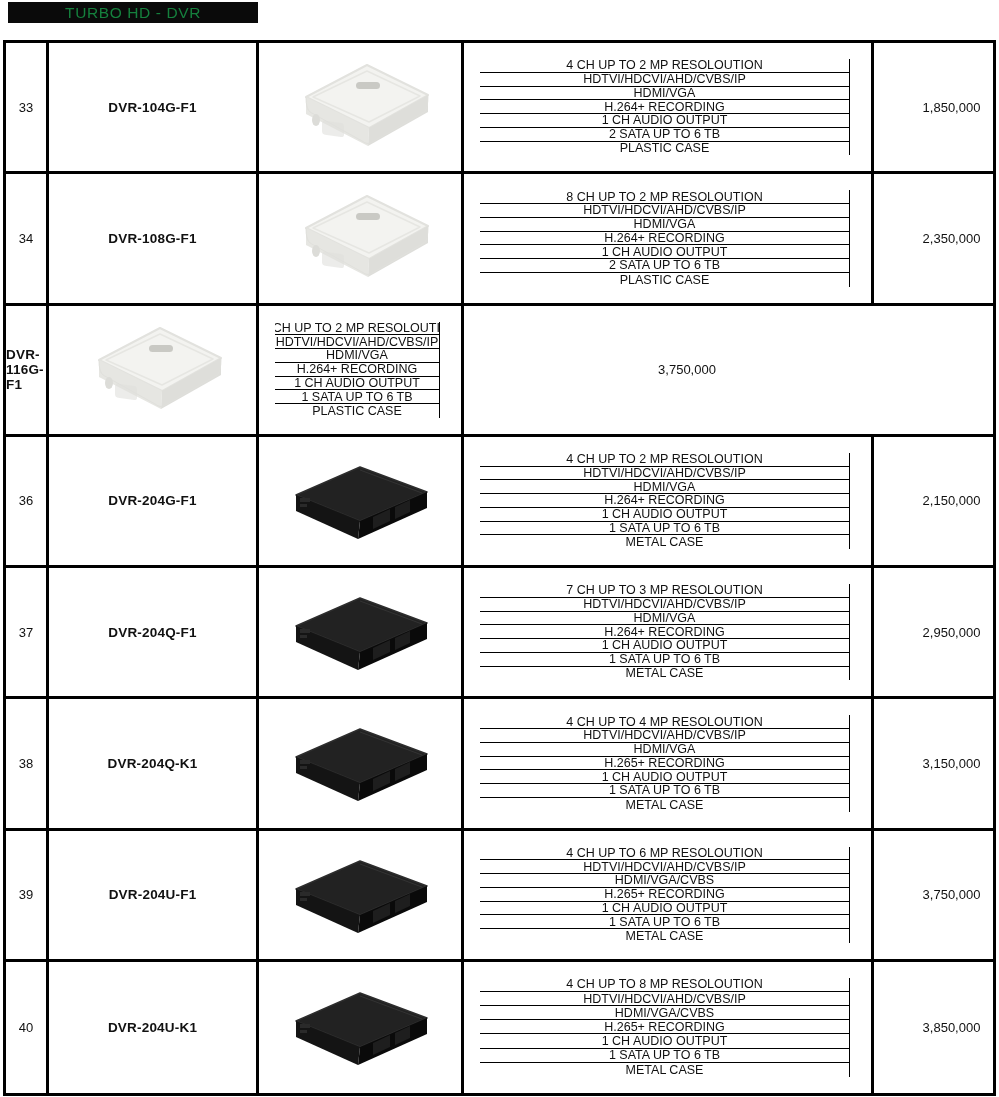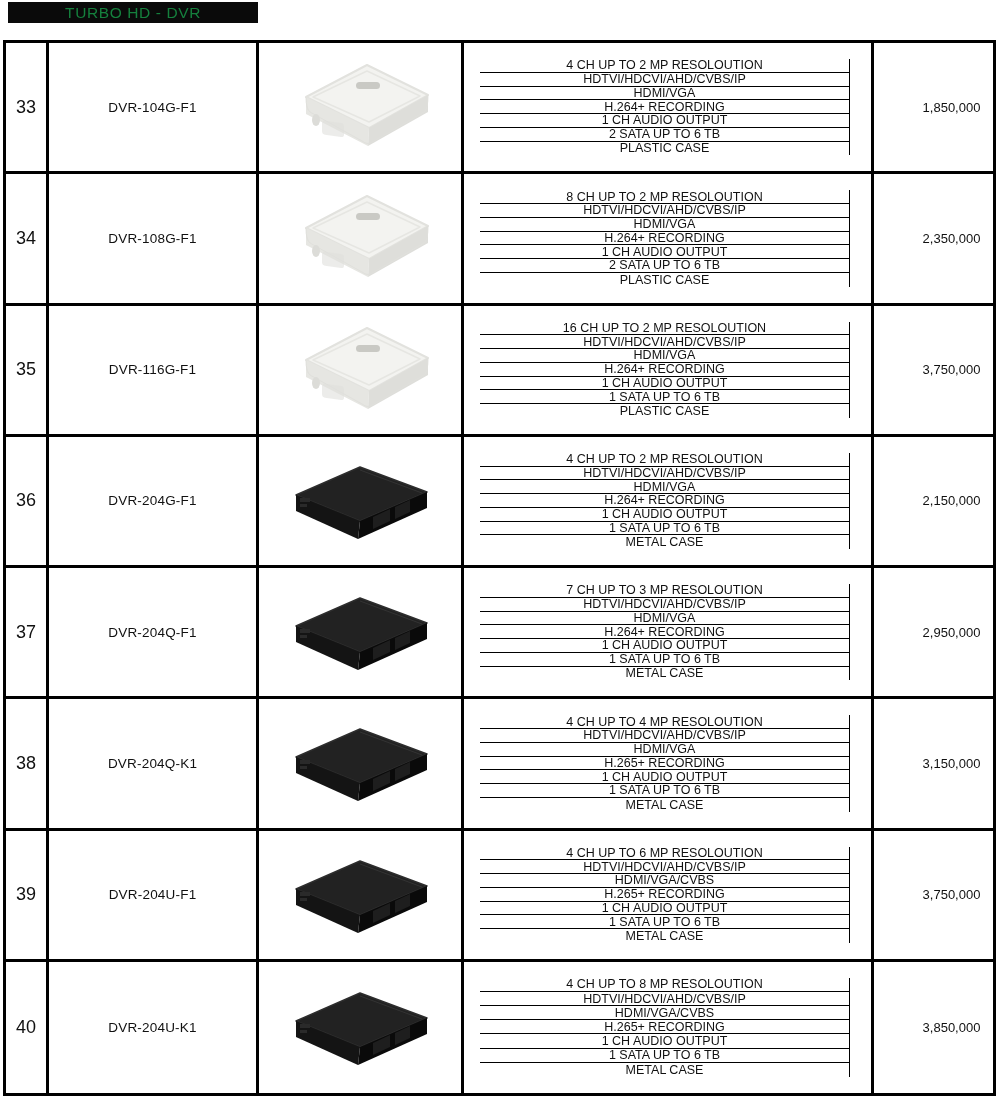--- a/index.html
+++ b/index.html
@@ -55,22 +55,22 @@
   .cell {
     box-sizing: border-box;
     border-right: 3px solid #000000;
     display: flex;
     align-items: center;
     justify-content: center;
     min-height: 0;
     overflow: hidden;
   }
   .cell:last-child { border-right: none; }
-  .col-num { font-size: 18px; }
-  .col-model { font-size: 13.5px; font-weight: normal; letter-spacing: 0.2px; }
+  .col-num { font-size: 13px; }
+  .col-model { font-size: 13.5px; font-weight: bold; letter-spacing: 0.2px; }
   .col-image { padding: 2px; }
   .col-specs {
     display: block;
     padding: 16px;
   }
   .spec-box {
     height: 100%;
     margin-right: 5px;
     border-right: 1px solid #000000;
     box-sizing: border-box;
@@ -151,21 +151,20 @@
             <div class="spec-line">H.264+ RECORDING</div>
             <div class="spec-line">1 CH AUDIO OUTPUT</div>
             <div class="spec-line">2 SATA UP TO 6 TB</div>
             <div class="spec-line">PLASTIC CASE</div>
           </div>
     </div>
     <div class="cell col-price">2,350,000</div>
   </div>
 
   <div class="row">
-    <div class="cell col-num">35</div>
     <div class="cell col-model">DVR-116G-F1</div>
     <div class="cell col-image">
   <svg width="180" height="112" viewBox="0 0 180 112">
     <polygon points="97,14 158,44 99,77 36,46" fill="#f3f3f0" stroke="#e2e2de" stroke-width="2" stroke-linejoin="round"></polygon>
     <polygon points="97,20 150,45 99,71 43,46" fill="none" stroke="#e6e6e2" stroke-width="1.5" stroke-linejoin="round"></polygon>
     <polygon points="36,46 36,63 98,95 99,77" fill="#e6e6e2"></polygon>
     <polygon points="99,77 98,95 158,61 158,44" fill="#dededa"></polygon>
     <path d="M36,46 Q36,58 40,61 L92,90 Q98,95 104,90 L154,61 Q158,58 158,44" fill="none" stroke="#e0e0dc" stroke-width="1"></path>
     <rect x="86" y="31" width="24" height="7" rx="3.5" fill="#c9c9c4"></rect>
     <ellipse cx="46" cy="69" rx="4" ry="6" fill="#dcdcd8"></ellipse>

